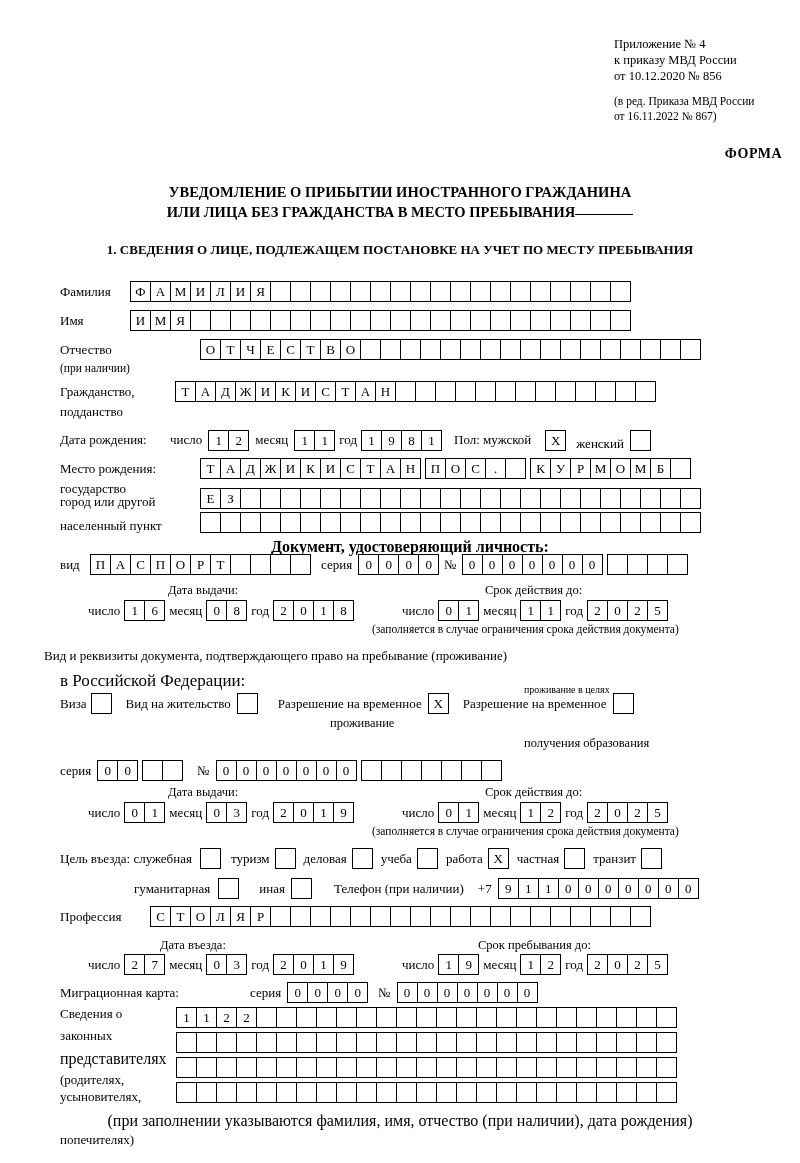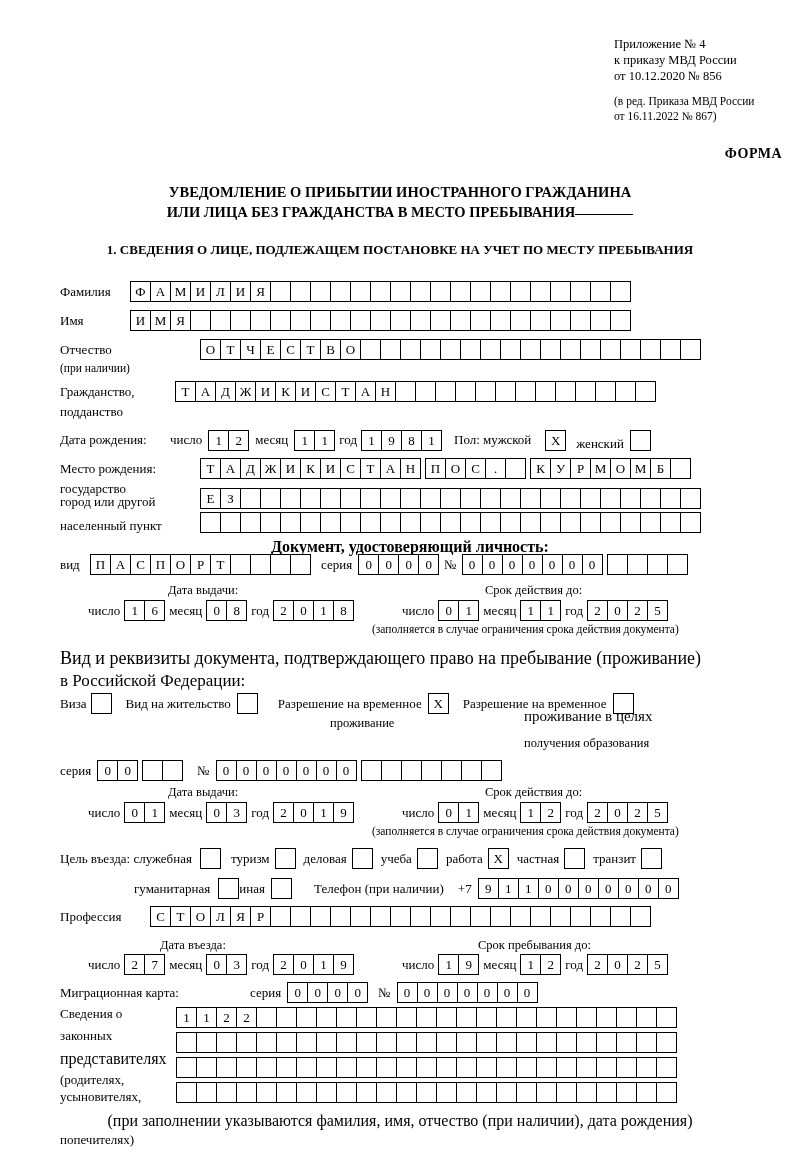--- a/index.html
+++ b/index.html
@@ -481,35 +481,35 @@
     <span class="cells">
         <span class="cell">2</span>
         <span class="cell">0</span>
         <span class="cell">2</span>
         <span class="cell">5</span>
       </span>
   </div>
 
   <div class="note" style="left:372px; top:623px; font-size:11.5px;">(заполняется в случае ограничения срока действия документа)</div>
 
-  <div class="note" style="left:60px; top:648px; font-size:18px;">Вид и реквизиты документа, подтверждающего право на пребывание (проживание)</div>
+  <div class="note" style="left:44px; top:648px; font-size:13px;">Вид и реквизиты документа, подтверждающего право на пребывание (проживание)</div>
   <div class="note" style="left:60px; top:671px; font-size:17px;">в Российской Федерации:</div>
 
   <div class="row" style="left:60px; top:693px;">
     <span class="lbl">Виза</span>
     <span class="box" style="margin-left:4px"></span>
     <span class="lbl" style="margin-left:14px">Вид на жительство</span>
     <span class="box" style="margin-left:6px"></span>
     <span class="lbl" style="margin-left:20px">Разрешение на временное</span>
     <span class="box" style="margin-left:6px">X</span>
     <span class="lbl" style="margin-left:14px">Разрешение на временное</span>
     <span class="box" style="margin-left:6px"></span>
   </div>
   <div class="note" style="left:330px; top:716px; font-size:12.5px;">проживание</div>
-  <div class="note" style="left:524px; top:708px; font-size:15px;">проживание в целях</div>
+  <div class="note" style="left:524px; top:684px; font-size:10px;">проживание в целях</div>
   <div class="note" style="left:524px; top:736px; font-size:12.5px;">получения образования</div>
 
   <div class="row" style="left:60px; top:760px;">
     <span class="lbl" style="margin-right:6px">серия</span>
     <span class="cells">
         <span class="cell">0</span>
         <span class="cell">0</span>
       </span>
     <span class="gap" style="width:4px"></span>
     <span class="cells">
@@ -593,21 +593,21 @@
     <span class="box" style="margin-left:5px">X</span>
     <span class="lbl" style="margin-left:8px">частная</span>
     <span class="box" style="margin-left:5px"></span>
     <span class="lbl" style="margin-left:8px">транзит</span>
     <span class="box" style="margin-left:5px"></span>
   </div>
 
   <div class="row" style="left:134px; top:878px;">
     <span class="lbl">гуманитарная</span>
     <span class="box" style="margin-left:8px"></span>
-    <span class="lbl" style="margin-left:0">иная</span>
+    <span class="lbl" style="margin-left:20px">иная</span>
     <span class="box" style="margin-left:6px"></span>
     <span class="lbl" style="margin-left:22px">Телефон (при наличии)</span>
     <span class="lbl" style="margin-left:14px">+7</span>
     <span class="cells" style="margin-left:6px">
         <span class="cell">9</span>
         <span class="cell">1</span>
         <span class="cell">1</span>
         <span class="cell">0</span>
         <span class="cell">0</span>
         <span class="cell">0</span>

